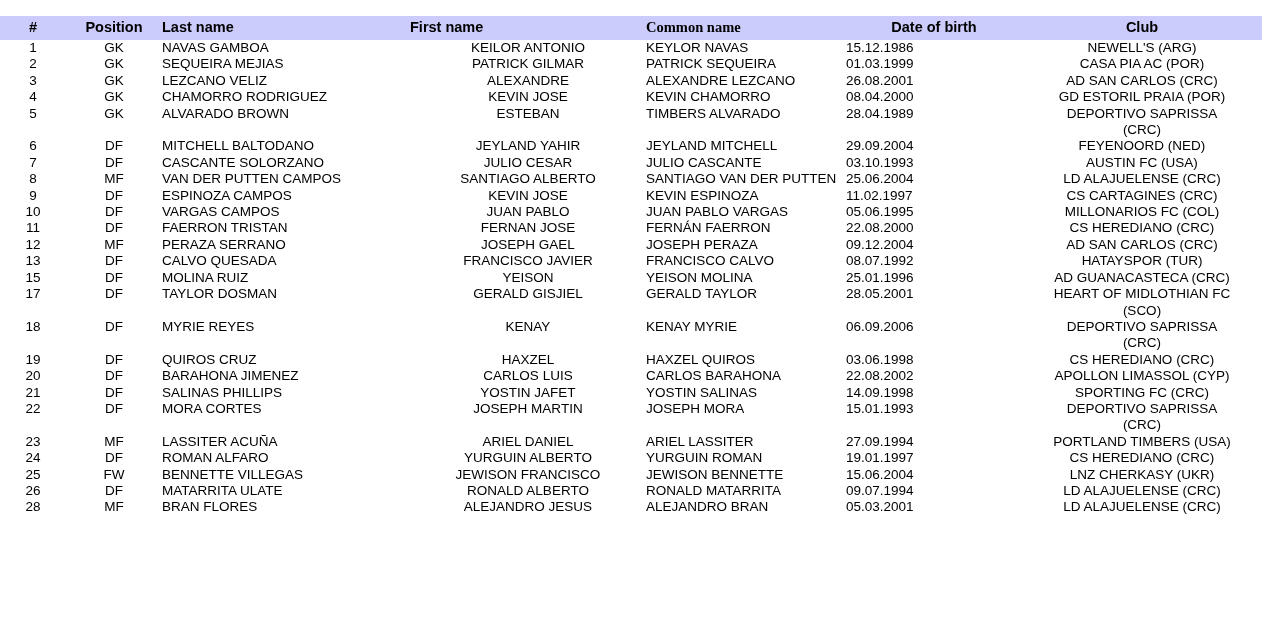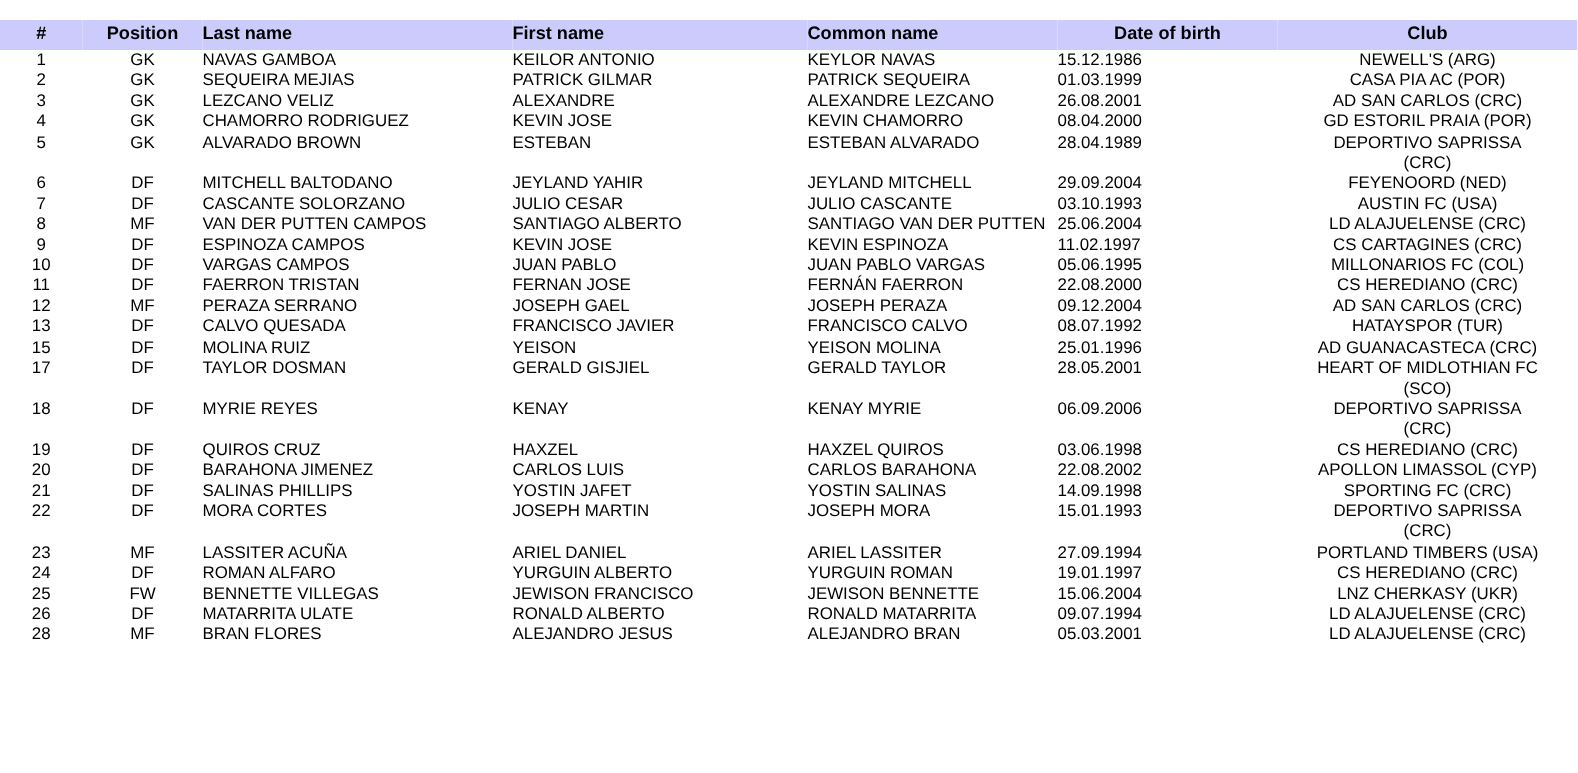--- a/index.html
+++ b/index.html
@@ -50,28 +50,28 @@
   col.c-last     { width: 248px; }
   col.c-first    { width: 236px; }
   col.c-common   { width: 200px; }
   col.c-dob      { width: 176px; }
   col.c-club     { width: 240px; }
 
   .th-num    { text-align: center; }
   .th-pos    { text-align: center; }
   .th-last   { text-align: left; padding-left: 0; }
   .th-first  { text-align: left; }
-  .th-common { text-align: left; }
+  .th-common { text-align: left; font-family: Liberation Serif, serif; }
   .th-dob    { text-align: center; }
   .th-club   { text-align: center; }
 
   .td-num    { text-align: center; }
   .td-pos    { text-align: center; }
   .td-last   { text-align: left; }
-  .td-first  { text-align: left; }
+  .td-first  { text-align: center; }
   .td-common { text-align: left; }
   .td-dob    { text-align: left; }
   .td-club   { text-align: center; }
 
   .club-box {
     display: block;
     width: 182px;
     margin: 0 auto;
     text-align: center;
   }
@@ -144,21 +144,21 @@
           <td class="td-dob">08.04.2000</td>
           <td class="td-club">
             <span class="club-box">GD ESTORIL PRAIA (POR)</span>
           </td>
         </tr>
         <tr>
           <td class="td-num">5</td>
           <td class="td-pos">GK</td>
           <td class="td-last">ALVARADO BROWN</td>
           <td class="td-first">ESTEBAN</td>
-          <td class="td-common">ESTEBAN ALVARADO</td>
+          <td class="td-common">TIMBERS ALVARADO</td>
           <td class="td-dob">28.04.1989</td>
           <td class="td-club">
             <span class="club-box">DEPORTIVO SAPRISSA (CRC)</span>
           </td>
         </tr>
         <tr>
           <td class="td-num">6</td>
           <td class="td-pos">DF</td>
           <td class="td-last">MITCHELL BALTODANO</td>
           <td class="td-first">JEYLAND YAHIR</td>

